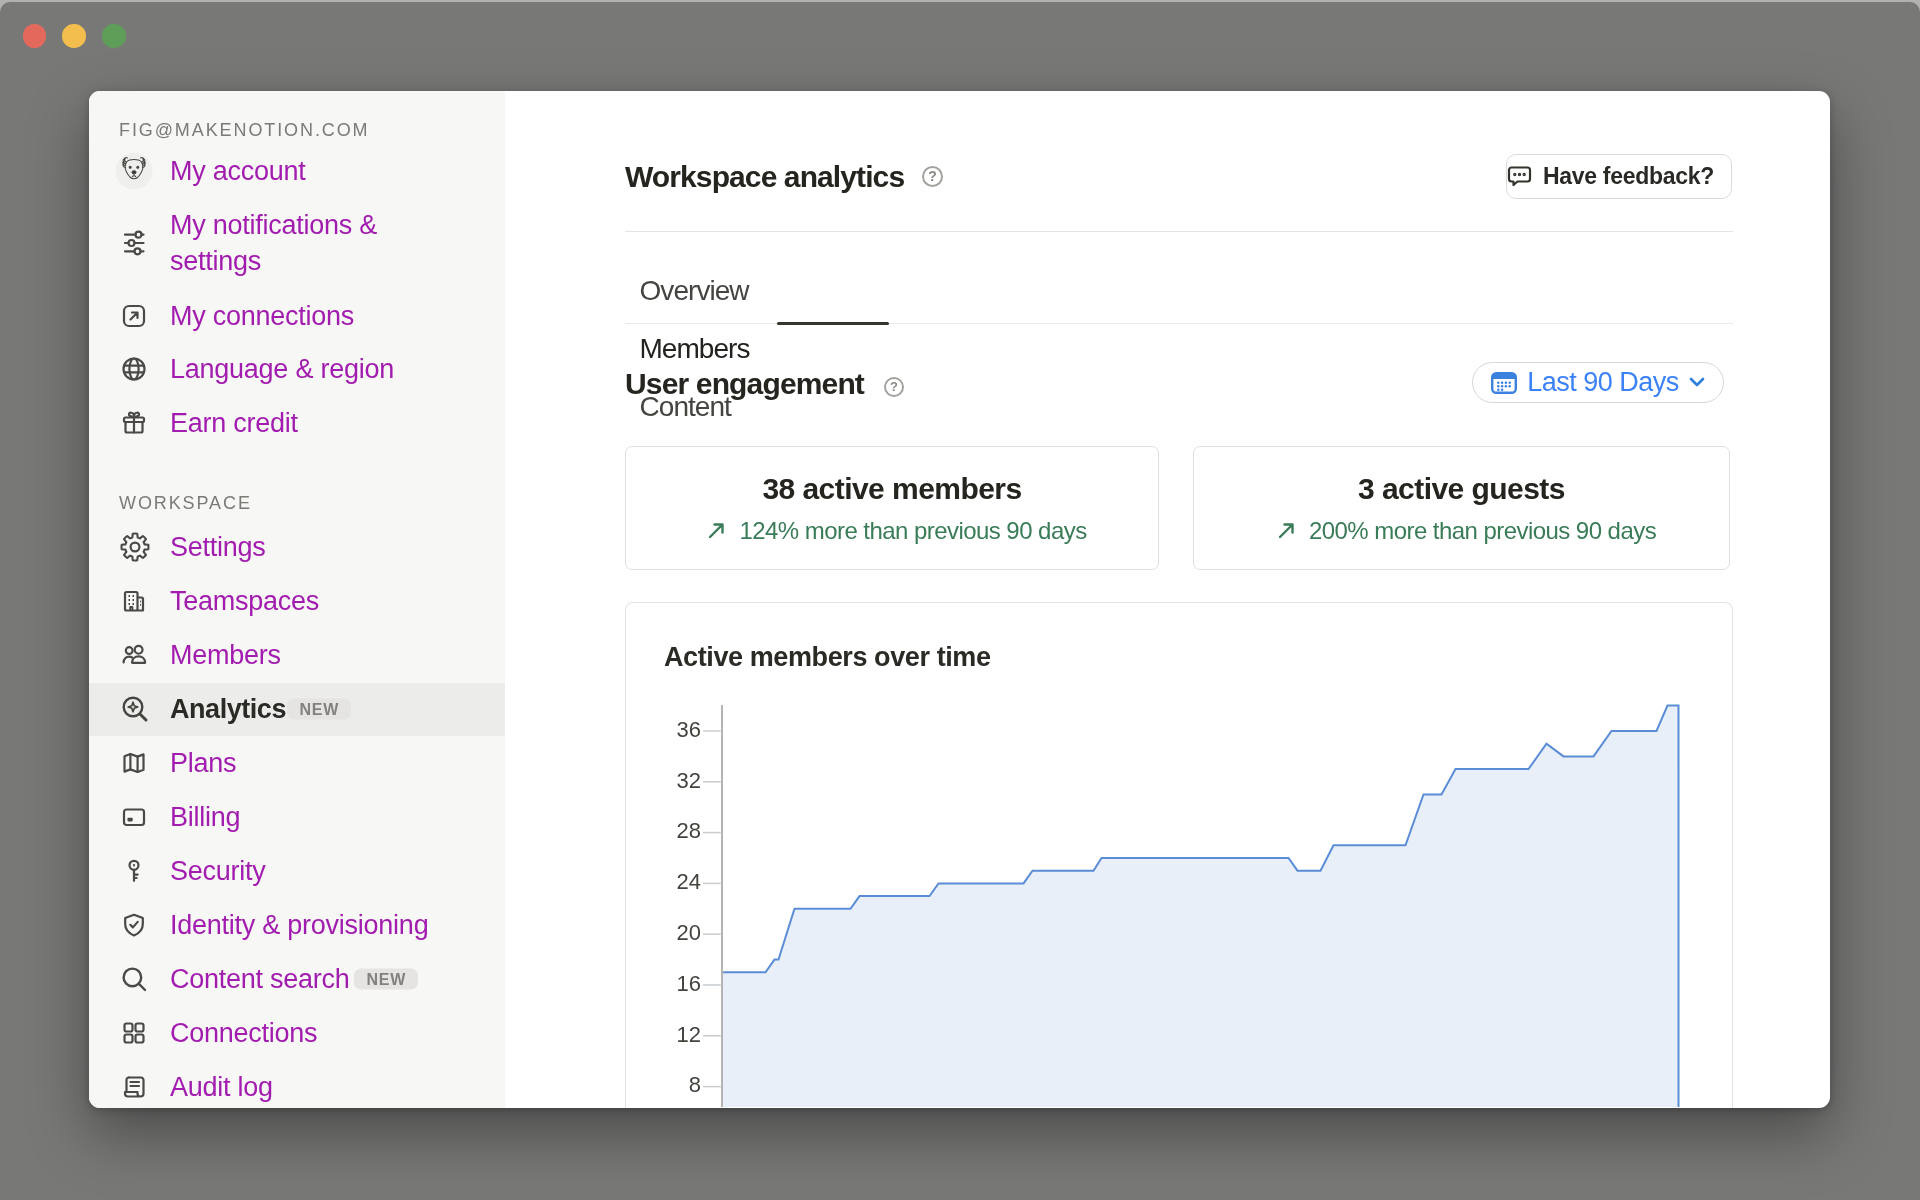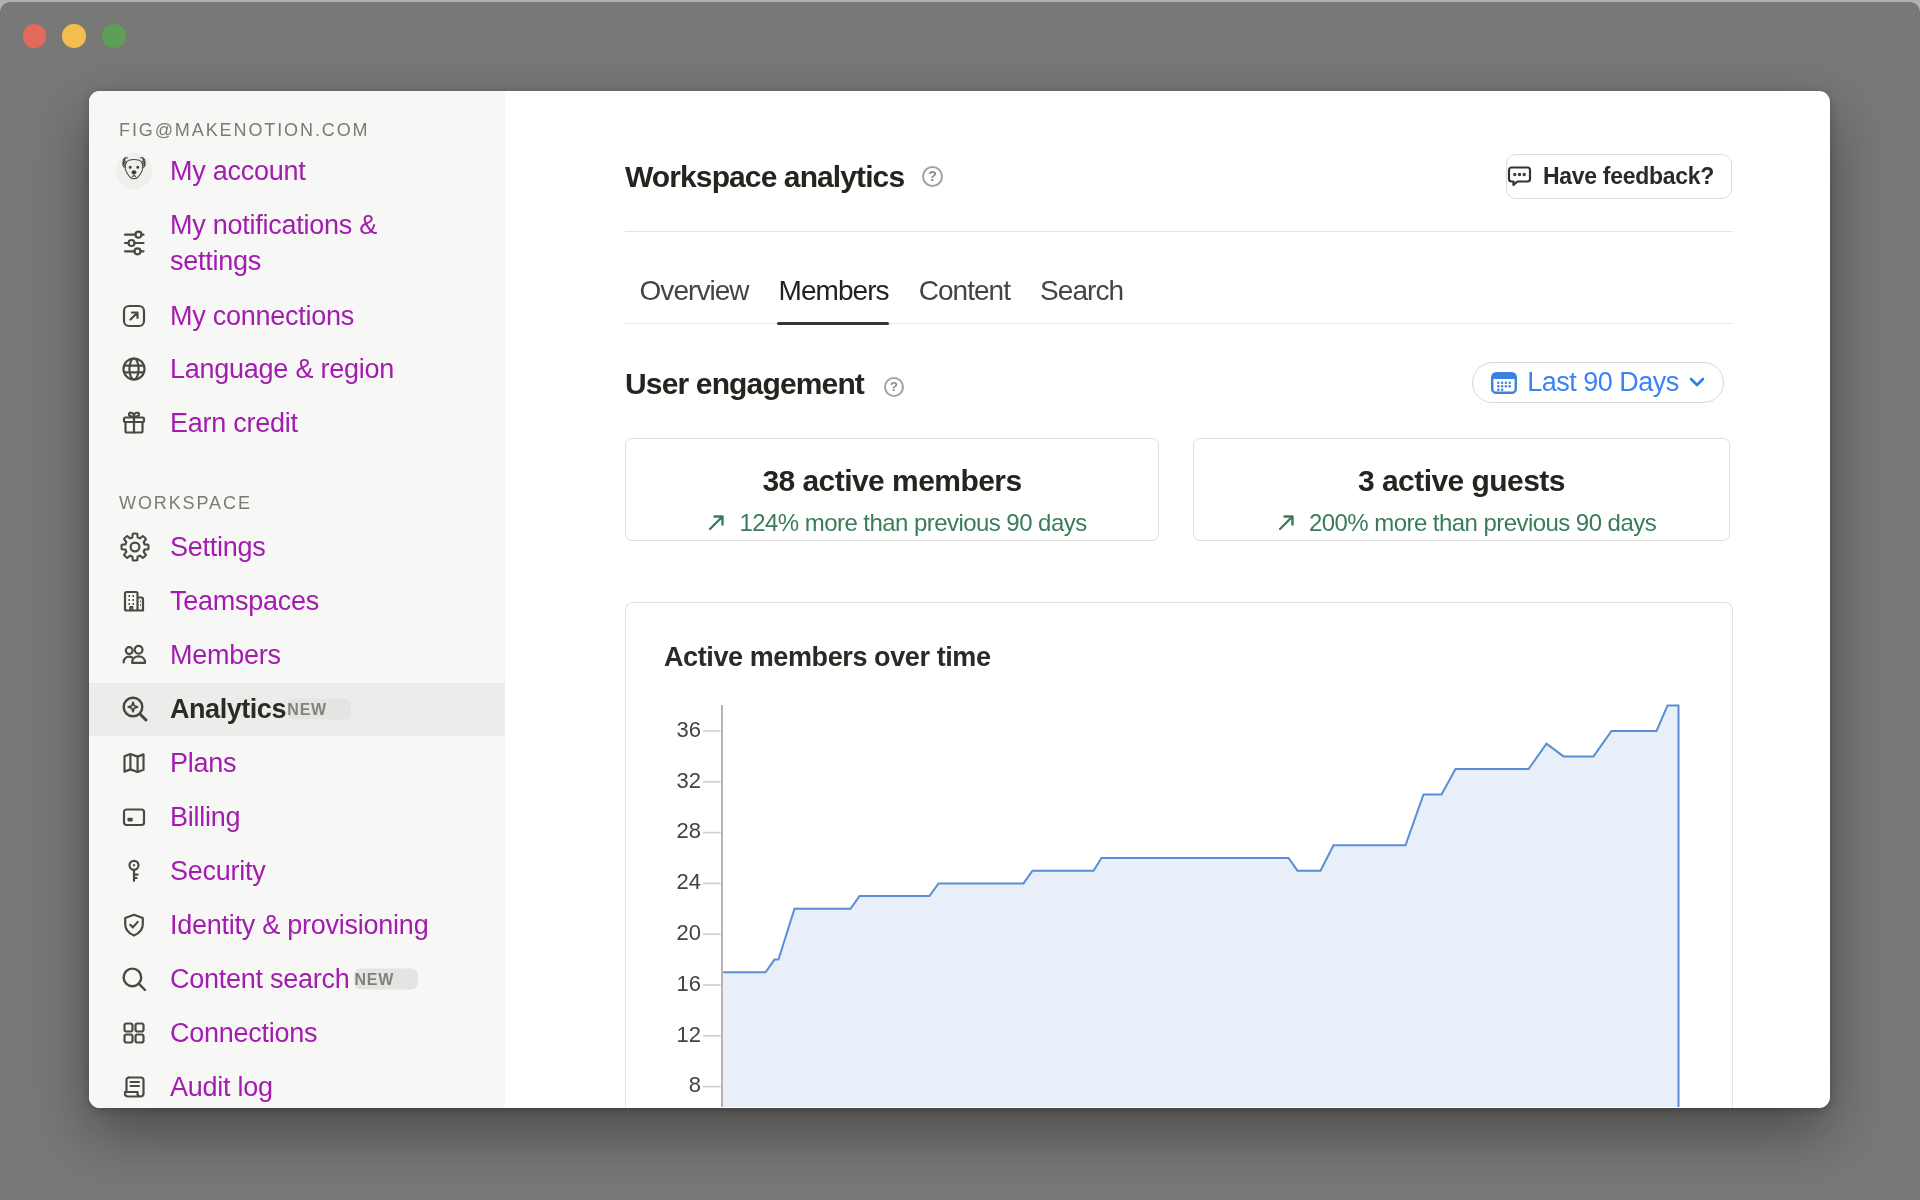--- a/index.html
+++ b/index.html
@@ -14,41 +14,41 @@
   #side { position:absolute; left:0; top:0; bottom:0; width:416px; background:#f7f7f5; }
   .slabel { position:absolute; left:30px; color:#7b7a75; font-size:18px; letter-spacing:1.9px; line-height:20px; }
   .row { position:absolute; left:0; width:416px; height:54px; }
   .row .txt { position:absolute; left:81px; top:50%; transform:translateY(-50%);
     font-size:27px; letter-spacing:-0.25px; color:#a21caf; white-space:nowrap; }
   .row svg.ic { position:absolute; left:31px; top:50%; transform:translateY(-50%); }
   .row.sel { background:#ececea; }
   .row.sel .txt { font-weight:bold; letter-spacing:-0.45px; color:#2b2a25; }
   .badge { position:absolute; top:50%; transform:translateY(-50%); background:#e5e4e2;
     border-radius:7px; color:#82817d; font-size:16px; font-weight:bold; letter-spacing:0.8px;
-    text-align:left; width:64px; height:21px; line-height:21px; }
+    text-align:center; width:64px; height:21px; line-height:21px; }
   
   .abs { position:absolute;margin-left:12px; }
   .h1 { font-size:30px; font-weight:bold; letter-spacing:-0.9px; color:#25241f; line-height:30px; }
   .qicon { width:21px; height:21px; border-radius:50%; border:2px solid #a3a29e; color:#8a8984;
     font-size:14px; font-weight:bold; text-align:center; line-height:17px; }
   .btn-feedback { left:1405px; top:62.5px; width:226px; height:45px; border:1.5px solid #dcdbd9;
     border-radius:10px; display:flex; align-items:center; gap:11px;
     font-size:23px; font-weight:bold; letter-spacing:-0.3px; color:#2a2925; background:#fff; }
   .div1 { left:524px; top:139.5px; width:1108px; height:1.5px; background:#e5e4e2; }
   .tabs { left:538.5px; top:186px; display:flex; gap:30px; font-size:28px; letter-spacing:-0.95px;
-    color:#454440; line-height:28px; }
+    color:#454440; line-height:28px;flex-direction:column; }
   .tabs .on { color:#23221e; }
   .tabul { left:675.5px; top:230.5px; width:112px; height:3.5px; background:#37352f; border-radius:2px; z-index:2; }
   .tabdiv { left:524px; top:231.5px; width:1108px; height:1.5px; background:#ebeae8; }
   .h2 { font-size:30px; font-weight:bold; letter-spacing:-0.85px; color:#25241f; line-height:30px; }
   .btn-90 { left:1371px; top:270.5px; width:252px; height:41.5px; border:1.5px solid #d8d7d4;
     border-radius:21px; display:flex; align-items:center; justify-content:center; gap:10px;
     background:#fff; }
   .btn-90 span { font-size:27px; color:#3b82f6; letter-spacing:-0.5px; }
-  .card { top:347px; height:103px; border:1.5px solid #e0dfdc; border-radius:7px; background:#fff; text-align:center; }
+  .card { top:355px; height:124px; border:1.5px solid #e0dfdc; border-radius:7px; background:#fff; text-align:center; }
   .card .num { margin-top:27px; font-size:30px; font-weight:bold; letter-spacing:-0.55px; color:#25241f; line-height:30px; }
   .card .grn { margin-top:14px; font-size:24px; letter-spacing:-0.55px; color:#3a7c58; line-height:25px;
     display:flex; align-items:center; justify-content:center; gap:13px; transform:translateX(5px); }
   #chartcard { left:524px; top:511px; width:1108px; height:506px; border:1.5px solid #e3e2df;
     border-bottom:none; border-radius:8px 8px 0 0; background:#fff; overflow:hidden; }
   .h3 { position:absolute; left:38px; top:41px; font-size:27px; font-weight:bold; letter-spacing:-0.4px;
     color:#2b2a25; line-height:27px; }
 </style>
 </head>
 <body>

